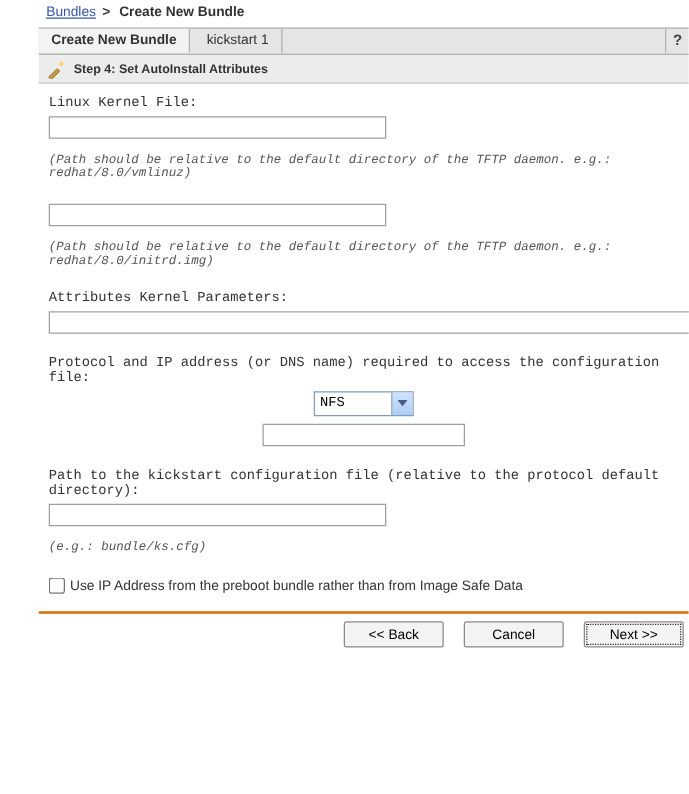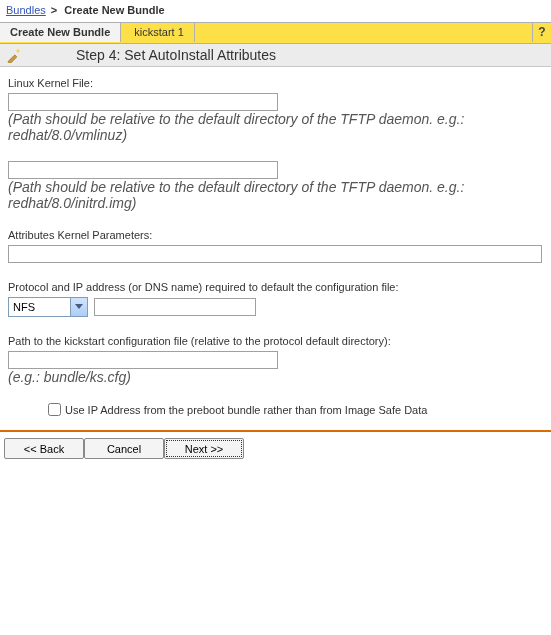--- a/index.html
+++ b/index.html
@@ -7,20 +7,21 @@
     padding: 0;
     font-family: Verdana, Arial, sans-serif;
     font-size: 11px;
     color: #333;
     background: #fff;
     width: 551px;
   }
   .page {
     width: 551px;
     box-sizing: border-box;
+    padding-left: 31px;
   }
   
   .breadcrumb {
     padding: 4px 6px 6px 6px;
     font-size: 11px;
   }
   .breadcrumb a {
     color: #3355b5;
     text-decoration: underline;
   }
@@ -32,21 +33,21 @@
   .breadcrumb .current {
     color: #333;
     font-weight: bold;
   }
   
   .tabrow {
     position: relative;
     height: 20px;
     border-top: 1px solid #b0b0b0;
     border-bottom: 1px solid #b0b0b0;
-    background: #fde047;
+    background: #e5e5e5;
   }
   .tabrow .tab {
     display: inline-block;
     height: 19px;
     line-height: 19px;
     padding: 0 10px;
     border-right: 1px solid #b0b0b0;
     font-size: 11px;
   }
   .tabrow .tab.active {
@@ -70,60 +71,61 @@
   
   .stepbar {
     background: #ececec;
     border-bottom: 1px solid #c8c8c8;
     padding: 3px 6px;
     display: flex;
     align-items: center;
     gap: 6px;
   }
   .stepbar .title {
-    font-weight: normal;
-    font-size: 14px;
-    margin-left: 48px;
+    font-weight: bold;
+    font-size: 10px;
   }
   .stepbar svg { flex: 0 0 auto; }
   
   .body {
     padding: 10px 8px 4px 8px;
   }
   .intro {
     margin-bottom: 18px;
     line-height: 1.4;
   }
   .field-group {
     margin-bottom: 18px;
+    font-family: Liberation Mono, monospace;
   }
   .field-label {
     margin-bottom: 4px;
   }
   input.txt {
     font-family: inherit;
     font-size: 11px;
     border: 1px solid #a0a0a0;
     height: 18px;
     padding: 1px 2px;
     box-sizing: border-box;
     background: #fff;
   }
   input.short { width: 270px; }
   input.long  { width: 534px; }
   .hint {
     font-style: italic;
     color: #555;
-    margin-top: 0;
-    font-size: 14px;
+    margin-top: 12px;
+    font-size: 10px;
   }
   .proto-row {
     display: flex;
     gap: 6px;
     align-items: center;
+    flex-direction: column;
   }
   .select-wrap {
     position: relative;
     display: inline-block;
     width: 80px;
     height: 20px;
   }
   .select-wrap select {
     width: 100%;
     height: 20px;
@@ -149,38 +151,38 @@
     align-items: center;
     justify-content: center;
   }
   .select-wrap .arrow svg polygon { fill: #4a5a80; }
   .proto-row input.txt { width: 162px; }
   .checkline {
     display: flex;
     align-items: center;
     gap: 4px;
     margin-bottom: 6px;
-    margin-left: 40px;
   }
   .checkline input[type=checkbox] {
     width: 13px;
     height: 13px;
     margin: 0;
     border:1px solid #888;
   }
   .checkgroup { margin-bottom: 6px; }
   
   .sep-line {
     height: 2px;
     background: #d96b00;
     margin-top: 4px;
   }
   .btnrow {
     display: flex;
-    gap: 0;
+    justify-content: flex-end;
+    gap: 16px;
     padding: 6px 4px 6px 4px;
   }
   button.wiz {
     font-family: inherit;
     font-size: 11px;
     height: 21px;
     min-width: 80px;
     padding: 0 10px;
     background: #f4f4f4;
     border: 1px solid #8a8a8a;
@@ -229,21 +231,21 @@
       <input type="text" class="txt short" value="" style="">
       <div class="hint">(Path should be relative to the default directory of the TFTP daemon. e.g.: redhat/8.0/initrd.img)</div>
     </div>
 
     <div class="field-group">
       <div class="field-label">Attributes Kernel Parameters:</div>
       <input type="text" class="txt long" value="" style="">
     </div>
 
     <div class="field-group">
-      <div class="field-label">Protocol and IP address (or DNS name) required to default the configuration file:</div>
+      <div class="field-label">Protocol and IP address (or DNS name) required to access the configuration file:</div>
       <div class="proto-row">
         <span class="select-wrap">
           <select>
             <option>NFS</option>
           </select>
           <span class="arrow">
             <svg width="8" height="6" viewBox="0 0 8 6">
                 <polygon points="0,0 8,0 4,5"></polygon>
               </svg>
           </span>

